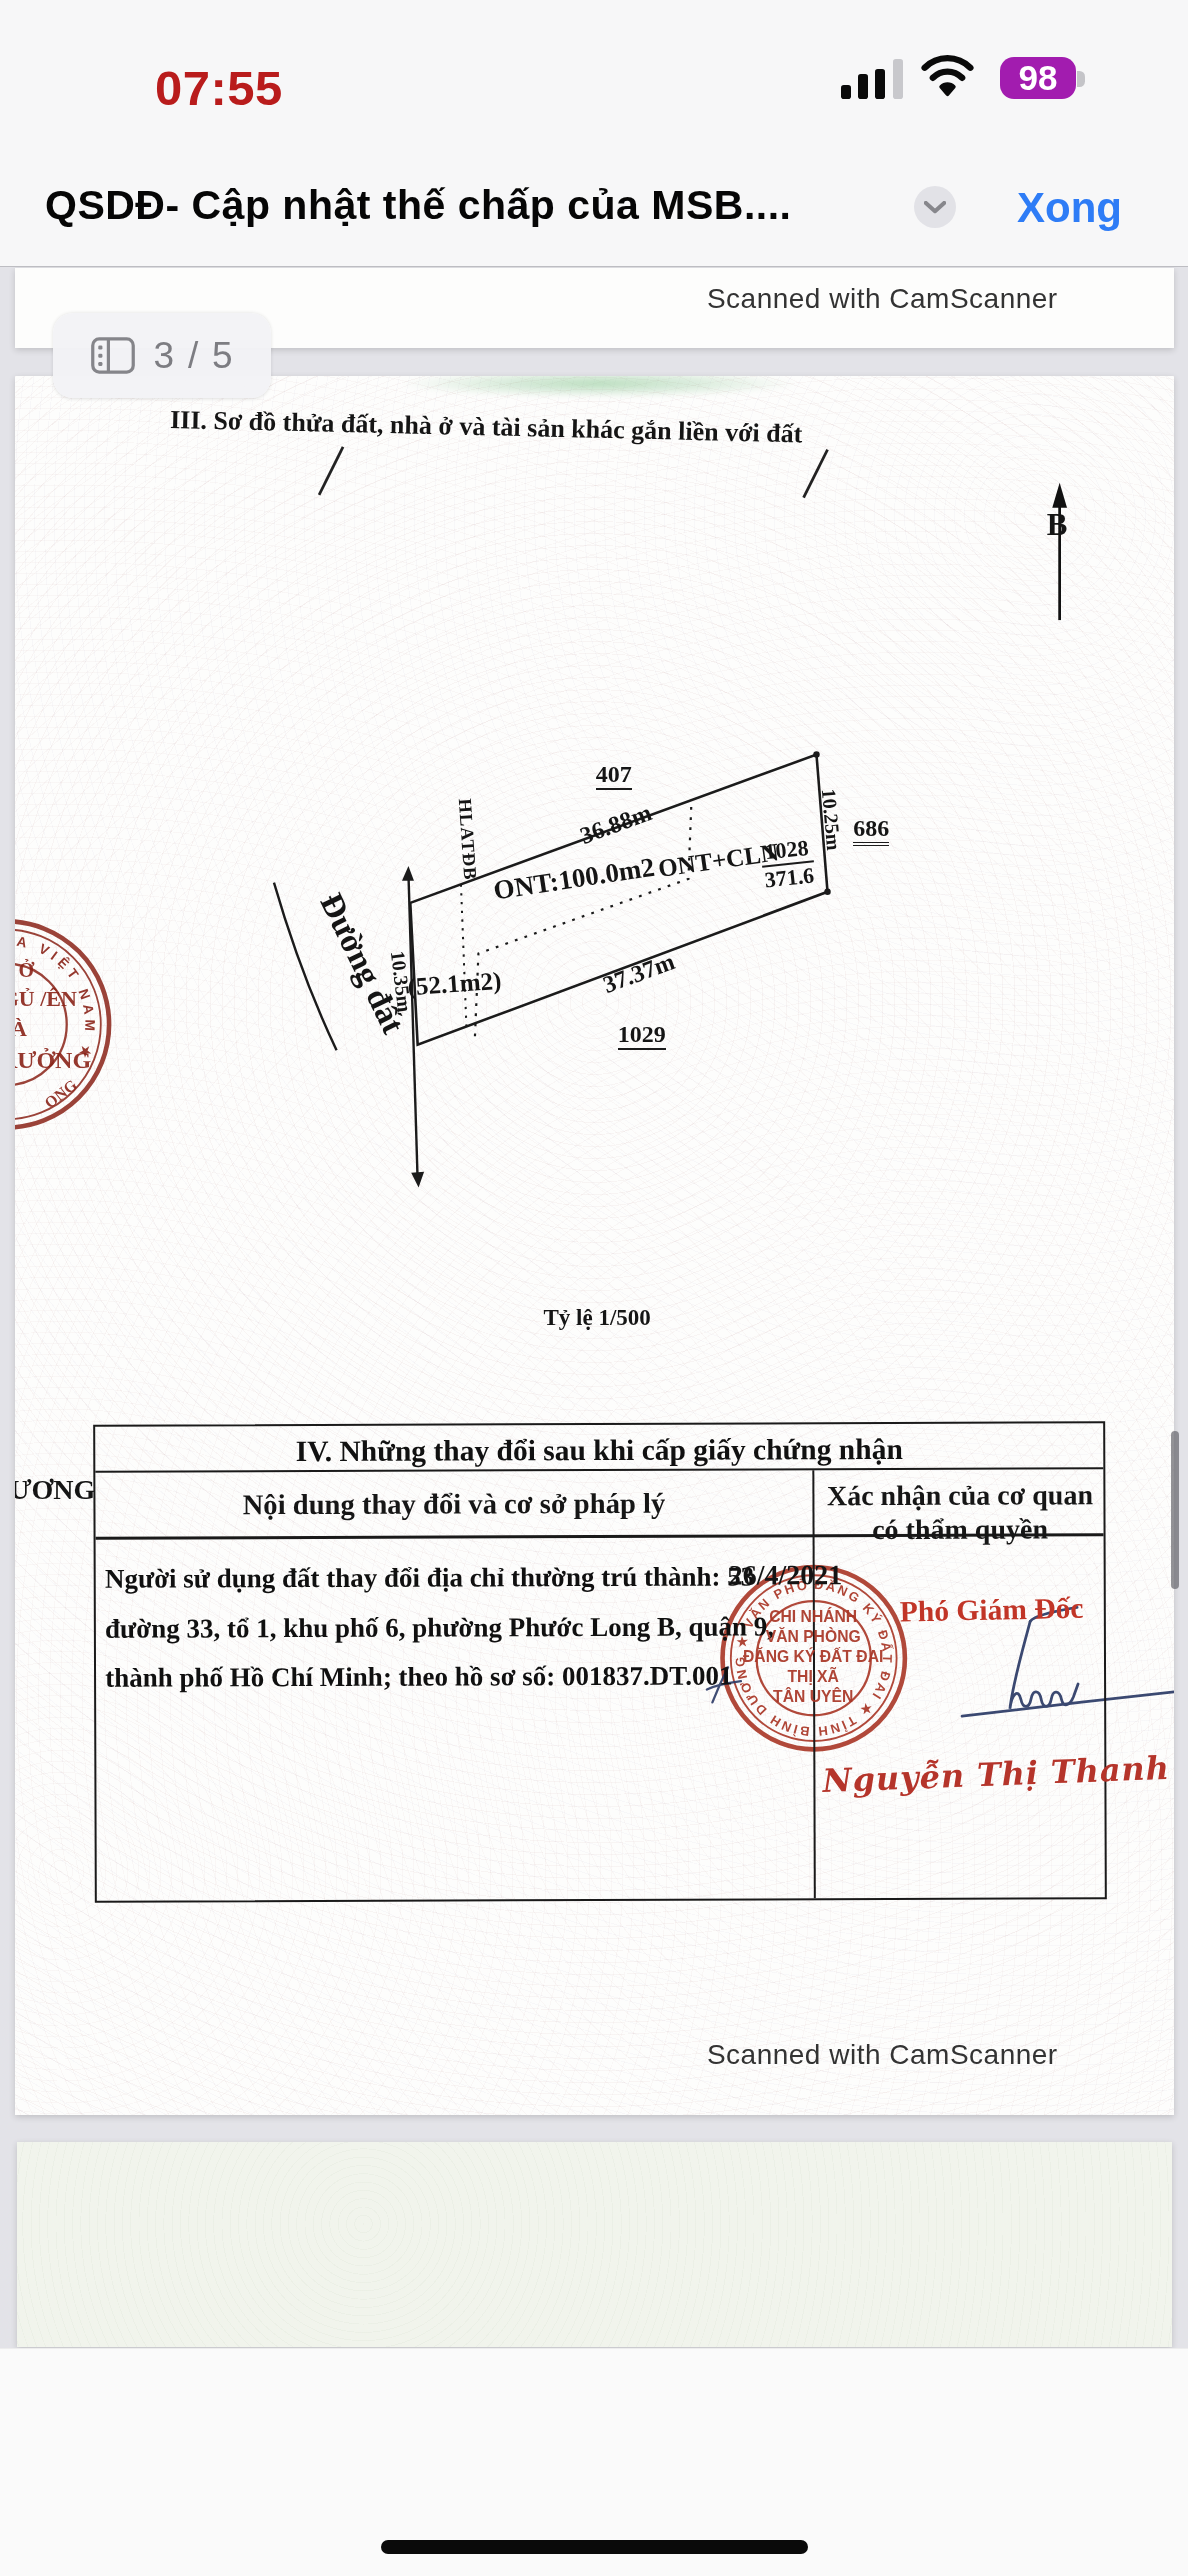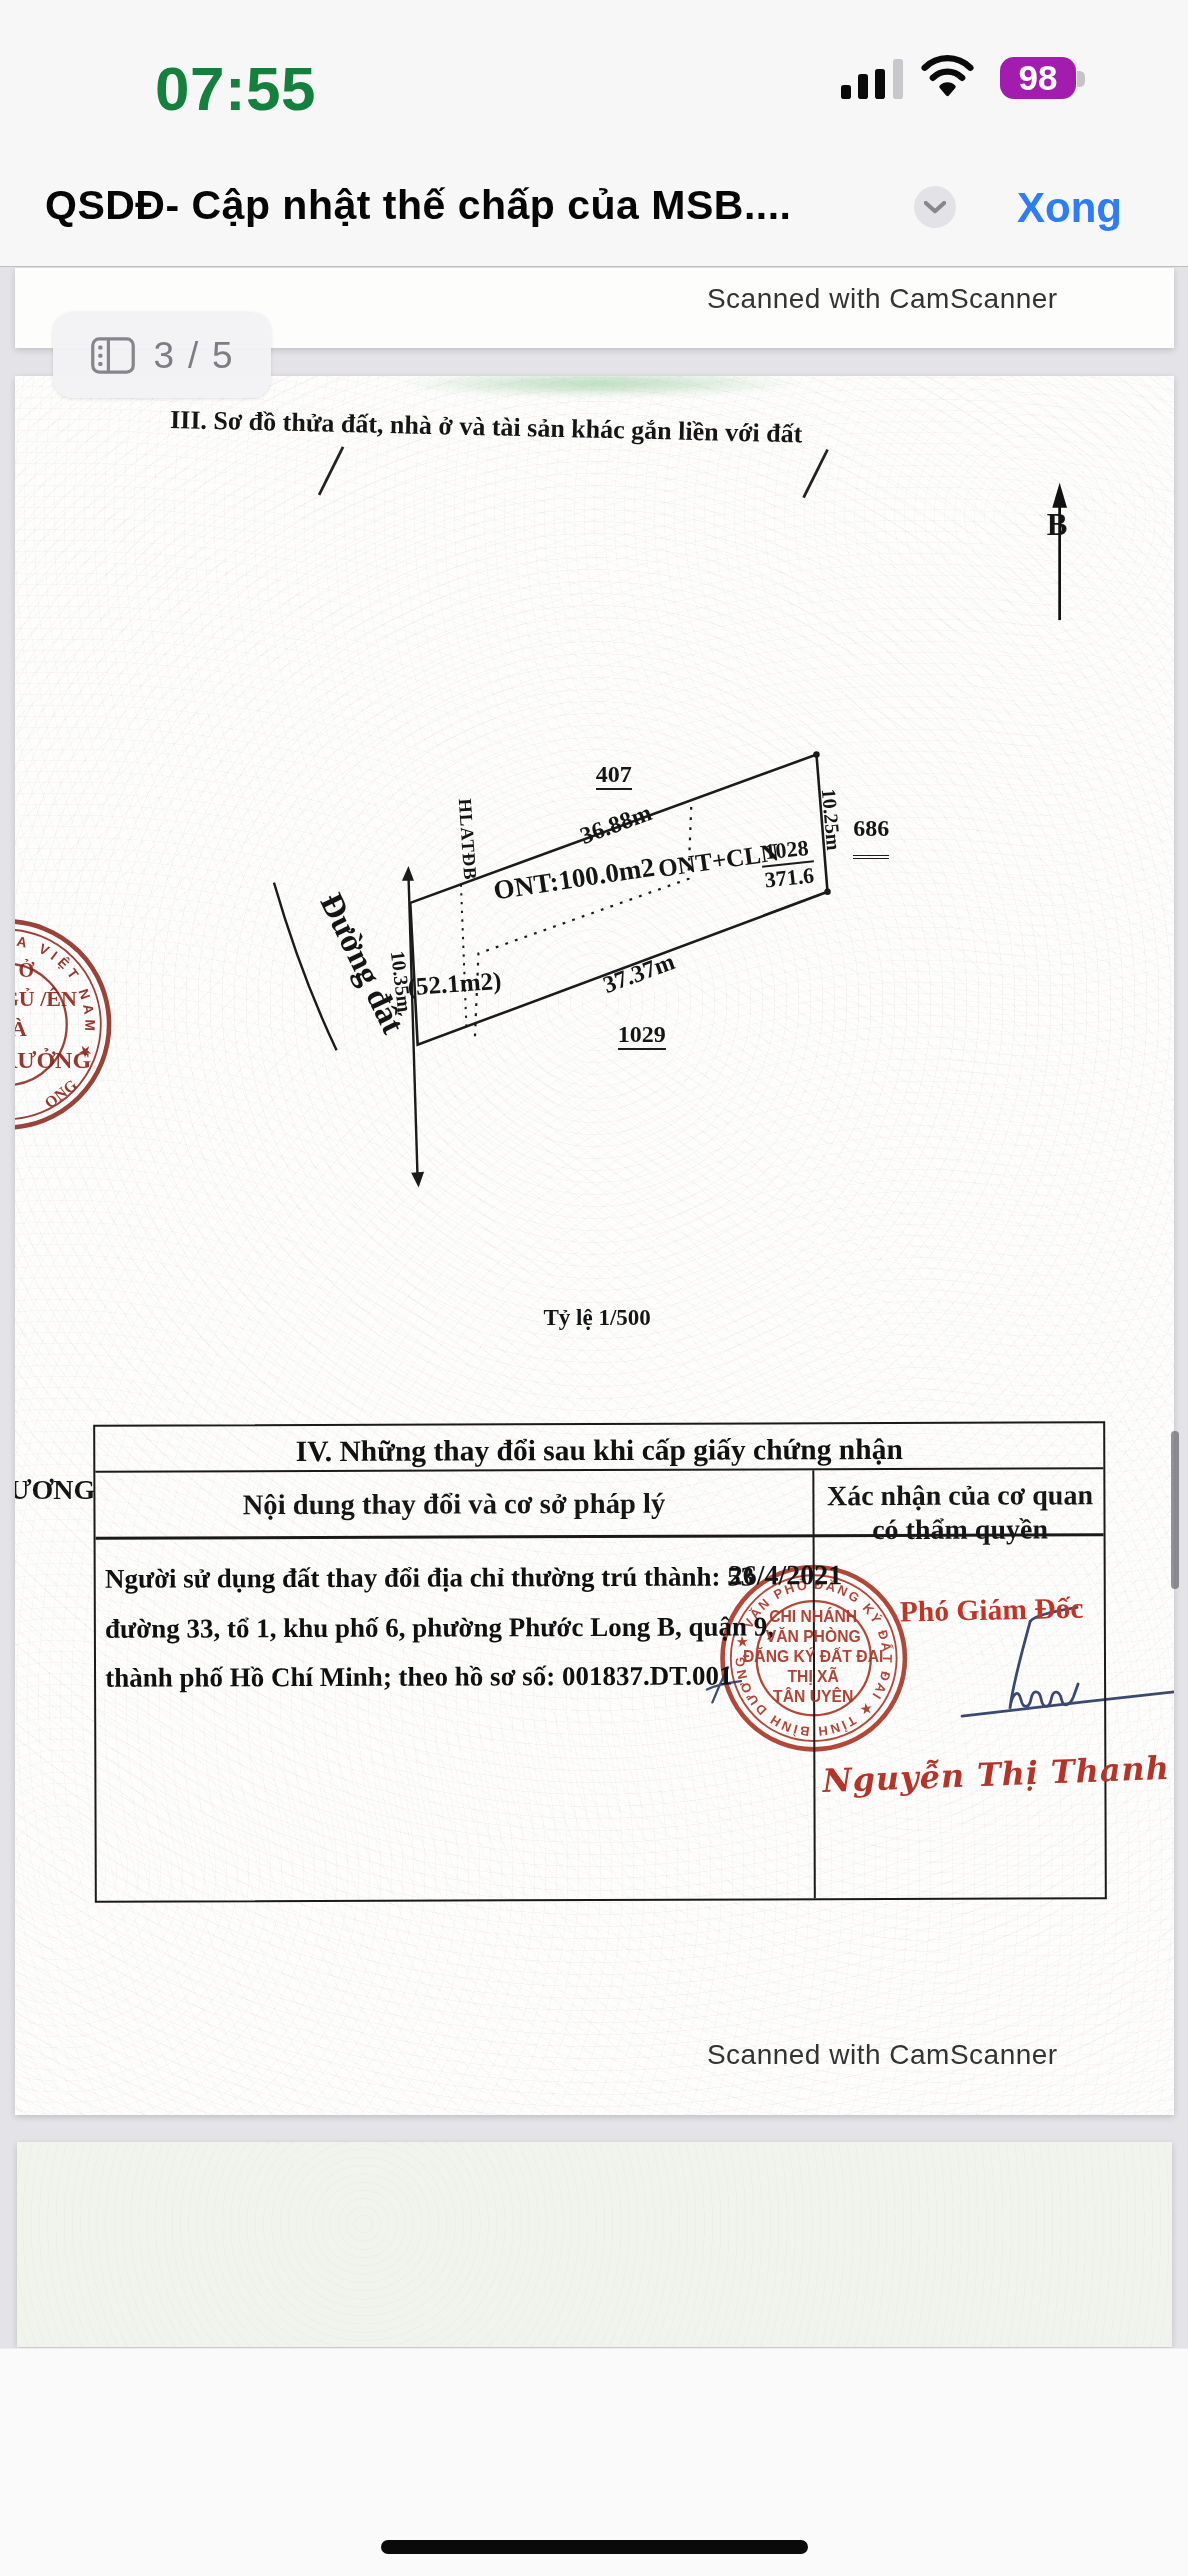--- a/index.html
+++ b/index.html
@@ -3,21 +3,21 @@
 <meta charset="utf-8">
 <style>
   * { margin:0; padding:0; box-sizing:border-box; }
   html,body { background:#d0d0d4; }
   .screen { position:relative; width:1188px; height:2576px; background:#e3e3e8; overflow:hidden;
             font-family:"Liberation Sans", sans-serif; }
 
   
   .topbar { position:absolute; left:0; top:0; width:1188px; height:267px; background:#f7f7f8;
             border-bottom:1.4px solid #bdbdc2; z-index:30; }
-  .time { position:absolute; left:155px; top:53px; font-size:62px; font-weight:700; color:#15803d; letter-spacing:0.5px; }
+  .time { position:absolute; left:155px; top:60px; font-size:49px; font-weight:700; color:#b91c1c; letter-spacing:0.5px; }
   .sigbars { position:absolute; left:841px; top:55px; width:64px; height:44px; }
   .sigbars i { position:absolute; bottom:0; width:10px; border-radius:2.8px; background:#0a0a0a; }
   .sigbars i:nth-child(1){ left:0;  height:14px; }
   .sigbars i:nth-child(2){ left:16.6px; height:25px; }
   .sigbars i:nth-child(3){ left:34px; height:30px; }
   .sigbars i:nth-child(4){ left:52px; height:40px; background:#c8c8cc; }
   .wifi { position:absolute; left:921px; top:53px; }
   .batt { position:absolute; left:1000px; top:57px; width:76px; height:42px; background:#a21caf;
           border-radius:14px; color:#fff; font-size:35px; font-weight:700; text-align:center; line-height:42px; }
   .battcap { position:absolute; left:1077px; top:71px; width:8.3px; height:15.7px; background:#c4c4c8;
@@ -53,21 +53,21 @@
   
   .doc { font-family:"Liberation Serif", serif; color:#151515; position:absolute; white-space:nowrap; }
   .h3 { left:155px; top:37px; width:700px; font-size:26px; font-weight:700; transform:rotate(1.3deg); }
   .northB { left:1032px; top:131px; font-size:31px; font-weight:700; }
   .road-label { left:264px; top:569px; width:166px; text-align:center; font-size:33px; font-weight:700;
                 transform:rotate(64deg); }
   .scale { left:472px; top:929px; width:221px; text-align:center; font-size:23px; font-weight:700; }
 
   .lbl { font-weight:700; }
   .u1 { border-bottom:2.3px solid #1b1b1b; padding-bottom:0.9px; }
-  .u2 { border-bottom:4.6px double #1b1b1b; padding-bottom:14px; }
+  .u2 { border-bottom:4.6px double #1b1b1b; padding-bottom:1px; }
 
   
   .tbl { position:absolute; left:79px; top:1047px; width:1012px; height:478px;
          border:2.3px solid #1a1a1a; transform:rotate(-.2deg); }
   .tbl .ivtitle { position:absolute; left:0; top:9.2px; width:100%; text-align:center;
                   font-family:"Liberation Serif",serif; font-size:29.5px; font-weight:700; color:#111; }
   .tbl .l1 { position:absolute; left:0; top:44px; width:100%; border-top:2.3px solid #1a1a1a; }
   .tbl .l2 { position:absolute; left:0; top:110px; width:100%; border-top:3.7px solid #1a1a1a; }
   .tbl .vdiv { position:absolute; left:717px; top:46px; bottom:0; width:2.3px; background:#1a1a1a; }
   .tbl .c1h { position:absolute; left:0; top:63px; width:717px; text-align:center;

